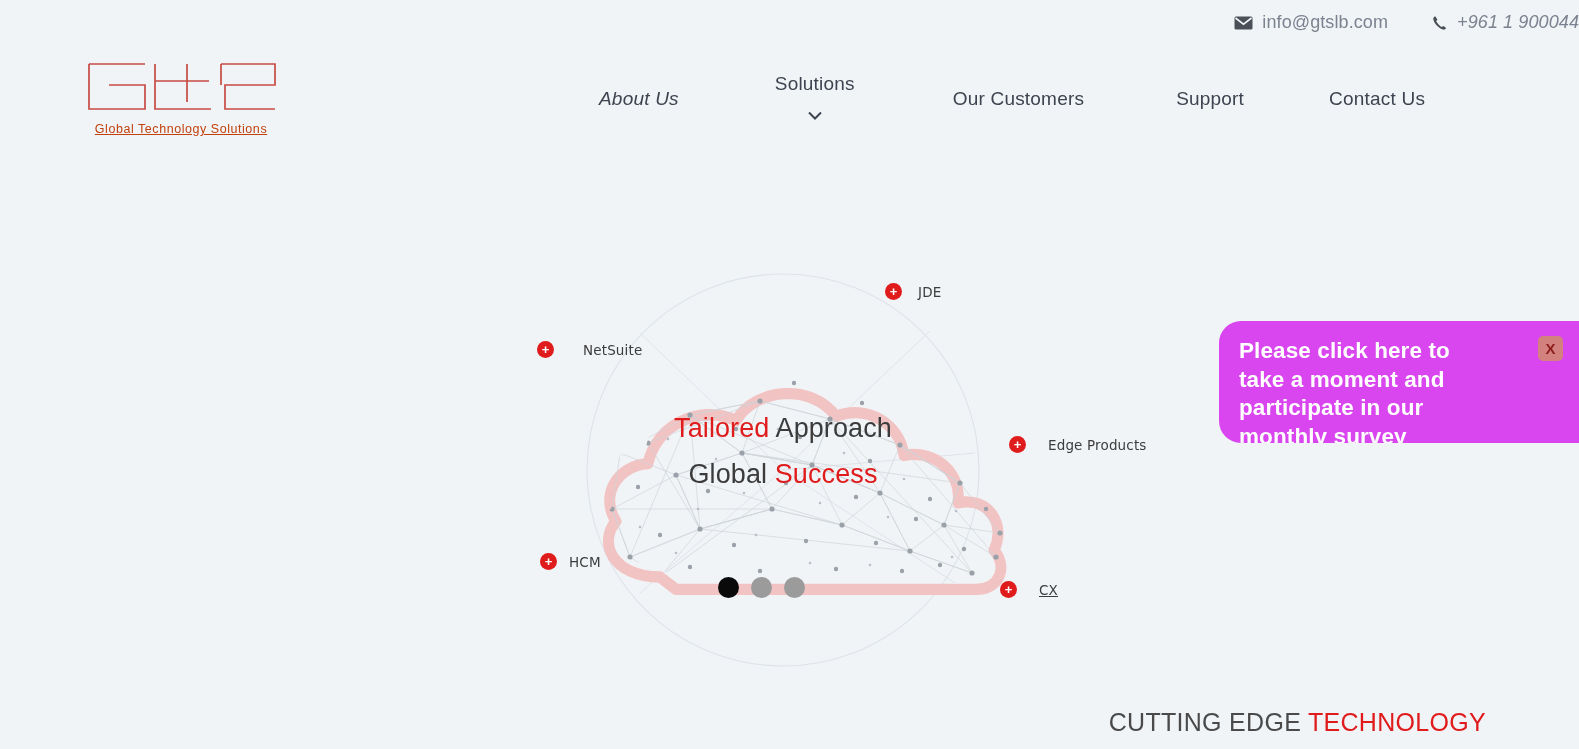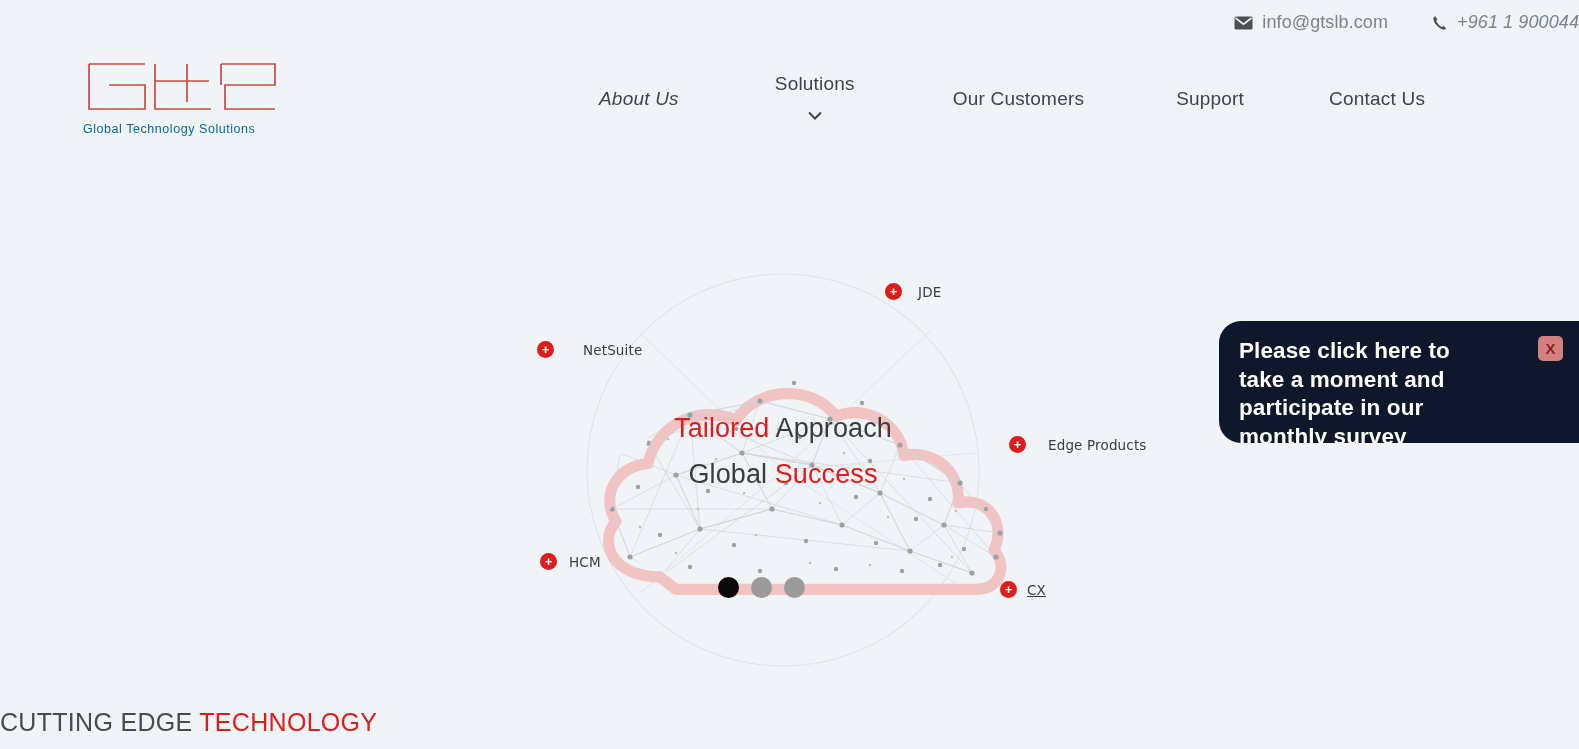--- a/index.html
+++ b/index.html
@@ -22,22 +22,22 @@
   .topbar-text {
     font-size:18px; color:#7b8290; letter-spacing:.1px;
     font-family:"Liberation Sans", sans-serif;
   }
 
   
   .header { position:absolute; top:45px; left:0; width:1579px; height:108px; }
   .logo { position:absolute; left:83px; top:12px; width:200px; }
   .logo-mark { width:198px; height:62px; display:block; }
   .logo-sub {
-    margin-top:3px; font-size:12.5px; color:#0369a1;
-    letter-spacing:.55px; width:196px;
+    margin-top:3px; font-size:12.5px; color:#c2410c;
+    letter-spacing:.55px; text-align:center; width:196px;text-decoration:underline;
   }
   .nav {
     position:absolute; left:585px; top:0; width:900px; height:108px;
     display:flex; align-items:center;
   }
   .nav-item {
     font-size:19px; color:#3d4450; letter-spacing:.2px;
     display:flex; align-items:center; gap:8px; cursor:pointer;
     white-space:nowrap;
   }
@@ -80,30 +80,30 @@
     display:flex; align-items:center; justify-content:center;
     font-size:13px; line-height:1; font-weight:bold;
   }
   .node-label {
     font-size:13.5px; color:#3c3c3c; letter-spacing:.15px;
     font-family:"DejaVu Sans", sans-serif;
   }
 
   .tagline {
     position:absolute; left:0; top:555px; width:1486px;
-    text-align:left; font-size:25px; color:#4a4a4a;
+    text-align:right; font-size:25px; color:#4a4a4a;
     letter-spacing:.3px; white-space:nowrap;
   }
   .tagline .accent { color:#e01b1b; }
 
   
   .survey {
     position:absolute; left:1219px; top:321px;
     width:360px; height:122px;
-    background:#0f172a; border-radius:22px 0 0 22px;
+    background:#d946ef; border-radius:22px 0 0 22px;
     overflow:hidden;
   }
   .survey-text {
     position:absolute; left:20px; top:16px; width:260px;
     color:#fff; font-size:22.5px; font-weight:bold;
     line-height:1.27; letter-spacing:.1px;
   }
   .survey-close {
     position:absolute; right:16px; top:15px;
     width:25px; height:25px; border-radius:5px;
@@ -348,21 +348,21 @@
     <div class="node" style="left:1009px; top:283px;">
       <span class="node-plus">+</span>
       <span class="node-label" style="margin-left:22px;">Edge Products</span>
     </div>
     <div class="node" style="left:540px; top:400px;">
       <span class="node-plus">+</span>
       <span class="node-label" style="margin-left:12px;">HCM</span>
     </div>
     <div class="node" style="left:1000px; top:428px;">
       <span class="node-plus">+</span>
-      <span class="node-label" style="margin-left:10px;text-decoration:underline;">CX</span>
+      <span class="node-label" style="margin-left:22px;text-decoration:underline;">CX</span>
     </div>
 
     <div class="tagline">
       <span>CUTTING EDGE </span><span class="accent">TECHNOLOGY</span>
     </div>
   </div>
 
   <div class="survey">
     <div class="survey-text">Please click here to take a moment and participate in our monthly survey</div>
     <div class="survey-close">X</div>

